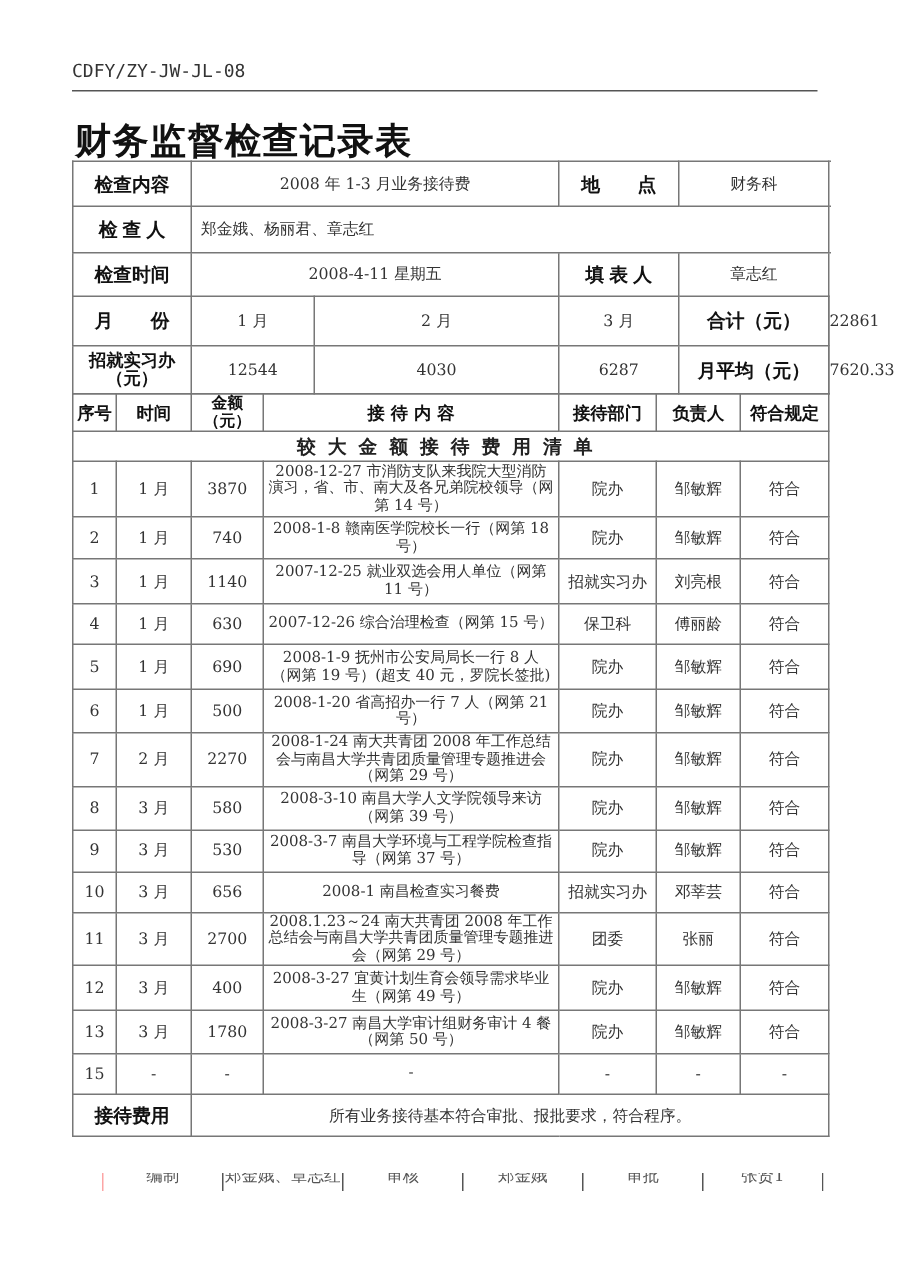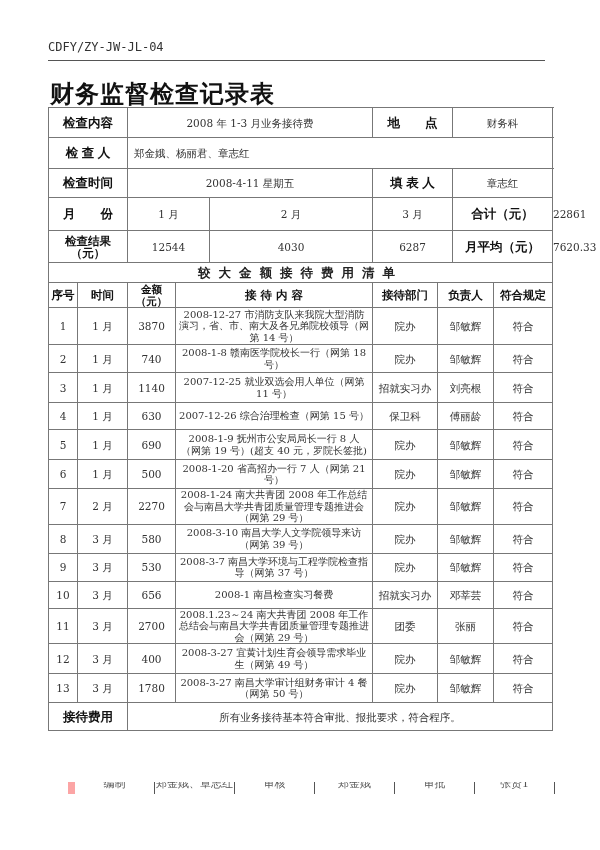--- a/index.html
+++ b/index.html
@@ -12,29 +12,29 @@
            font-size:24px; font-weight:bold; color:#111; letter-spacing:1px; }
   table { position:absolute; left:48px; border-collapse:collapse; table-layout:fixed; }
   td { border:1px solid #777; text-align:center; vertical-align:middle; padding:0; font-size:10.5px; line-height:12px; }
   .lbl { font-family:Liberation Sans, sans-serif; font-weight:bold; font-size:12.5px; color:#111; }
   .val { font-family:"DejaVu Serif","Liberation Serif",serif; font-size:10.5px; color:#333; }
   .left { text-align:left; padding-left:6px; }
   .sect { font-family:"DejaVu Sans","Liberation Sans",sans-serif; font-weight:bold; font-size:12.5px; letter-spacing:8px; }
   .hdr { font-family:"DejaVu Sans","Liberation Sans",sans-serif; font-weight:bold; font-size:11.5px; color:#111; }
   .content { font-size:10px; line-height:11.5px; padding:0 3px; }
   .sig { position:absolute; left:68px; top:782px; width:480px; height:12px; overflow:hidden; display:flex;
-         border-left:7px solid #fca5a5; }
+         border-left:1px solid #fca5a5; }
   .sig div { flex:1; border-right:1px solid #555; font-size:11px; color:#555; text-align:center;
              position:relative; }
   .sig span { position:relative; top:-6px; }
 </style>
 </head>
 <body>
 
-<div class="docid">CDFY/ZY-JW-JL-04</div>
+<div class="docid">CDFY/ZY-JW-JL-08</div>
 <div class="hrule"></div>
 <div class="title">财务监督检查记录表</div>
 
 <table style="top:107px; width:504px;">
   <colgroup>
     <col style="width:79px">
       <col style="width:82px">
       <col style="width:88px">
       <col style="width:75px">
       <col style="width:80px">
@@ -59,53 +59,53 @@
   </tr>
   <tr style="height:33px">
     <td class="lbl">月　　份</td>
     <td class="val">1 月</td>
     <td class="val" colspan="2">2 月</td>
     <td class="val">3 月</td>
     <td class="lbl">合计（元）</td>
     <td class="val">22861</td>
   </tr>
   <tr style="height:32px">
-    <td class="lbl" style="font-size:11.5px">检查结果（元）</td>
+    <td class="lbl" style="font-size:11.5px">招就实习办（元）</td>
     <td class="val">12544</td>
     <td class="val" colspan="2">4030</td>
     <td class="val">6287</td>
     <td class="lbl">月平均（元）</td>
     <td class="val">7620.33</td>
   </tr>
 </tbody>
   </table>
 
 <table style="top:262px; width:504px;">
   <colgroup>
     <col style="width:29px">
       <col style="width:50px">
       <col style="width:48px">
       <col style="width:197px">
       <col style="width:65px">
       <col style="width:56px">
       <col style="width:59px">
   </colgroup>
   <tbody>
-      <tr style="height:20px">
-    <td colspan="7" class="sect">较大金额接待费用清单</td>
-  </tr>
-  <tr style="height:18px">
+      <tr style="height:18px">
     <td class="hdr">序号</td>
     <td class="hdr">时间</td>
     <td class="hdr" style="font-size:10.5px">金额（元）</td>
     <td class="hdr">接 待 内 容</td>
     <td class="hdr">接待部门</td>
     <td class="hdr">负责人</td>
     <td class="hdr">符合规定</td>
   </tr>
+  <tr style="height:20px">
+    <td colspan="7" class="sect">较大金额接待费用清单</td>
+  </tr>
   </tbody>
     <tbody id="rows">
       <tr style="height: 37px;">
         <td class="val">1</td>
         <td class="val">1 月</td>
         <td class="val">3870</td>
         <td class="val content">2008-12-27 市消防支队来我院大型消防演习，省、市、南大及各兄弟院校领导（网第 14 号）</td>
         <td class="val">院办</td>
         <td class="val">邹敏辉</td>
         <td class="val">符合</td>
@@ -210,20 +210,29 @@
         <td class="val">符合</td>
       </tr>
       <tr style="height: 29px;">
         <td class="val">13</td>
         <td class="val">3 月</td>
         <td class="val">1780</td>
         <td class="val content">2008-3-27 南昌大学审计组财务审计 4 餐（网第 50 号）</td>
         <td class="val">院办</td>
         <td class="val">邹敏辉</td>
         <td class="val">符合</td>
+      </tr>
+      <tr style="height: 27px;">
+        <td class="val">15</td>
+        <td class="val">-</td>
+        <td class="val">-</td>
+        <td class="val content">-</td>
+        <td class="val">-</td>
+        <td class="val">-</td>
+        <td class="val">-</td>
       </tr>
     </tbody>
   <tbody>
       <tr style="height:28px">
     <td colspan="2" class="lbl">接待费用</td>
     <td colspan="5" class="val">所有业务接待基本符合审批、报批要求，符合程序。</td>
   </tr>
 </tbody>
   </table>
 

